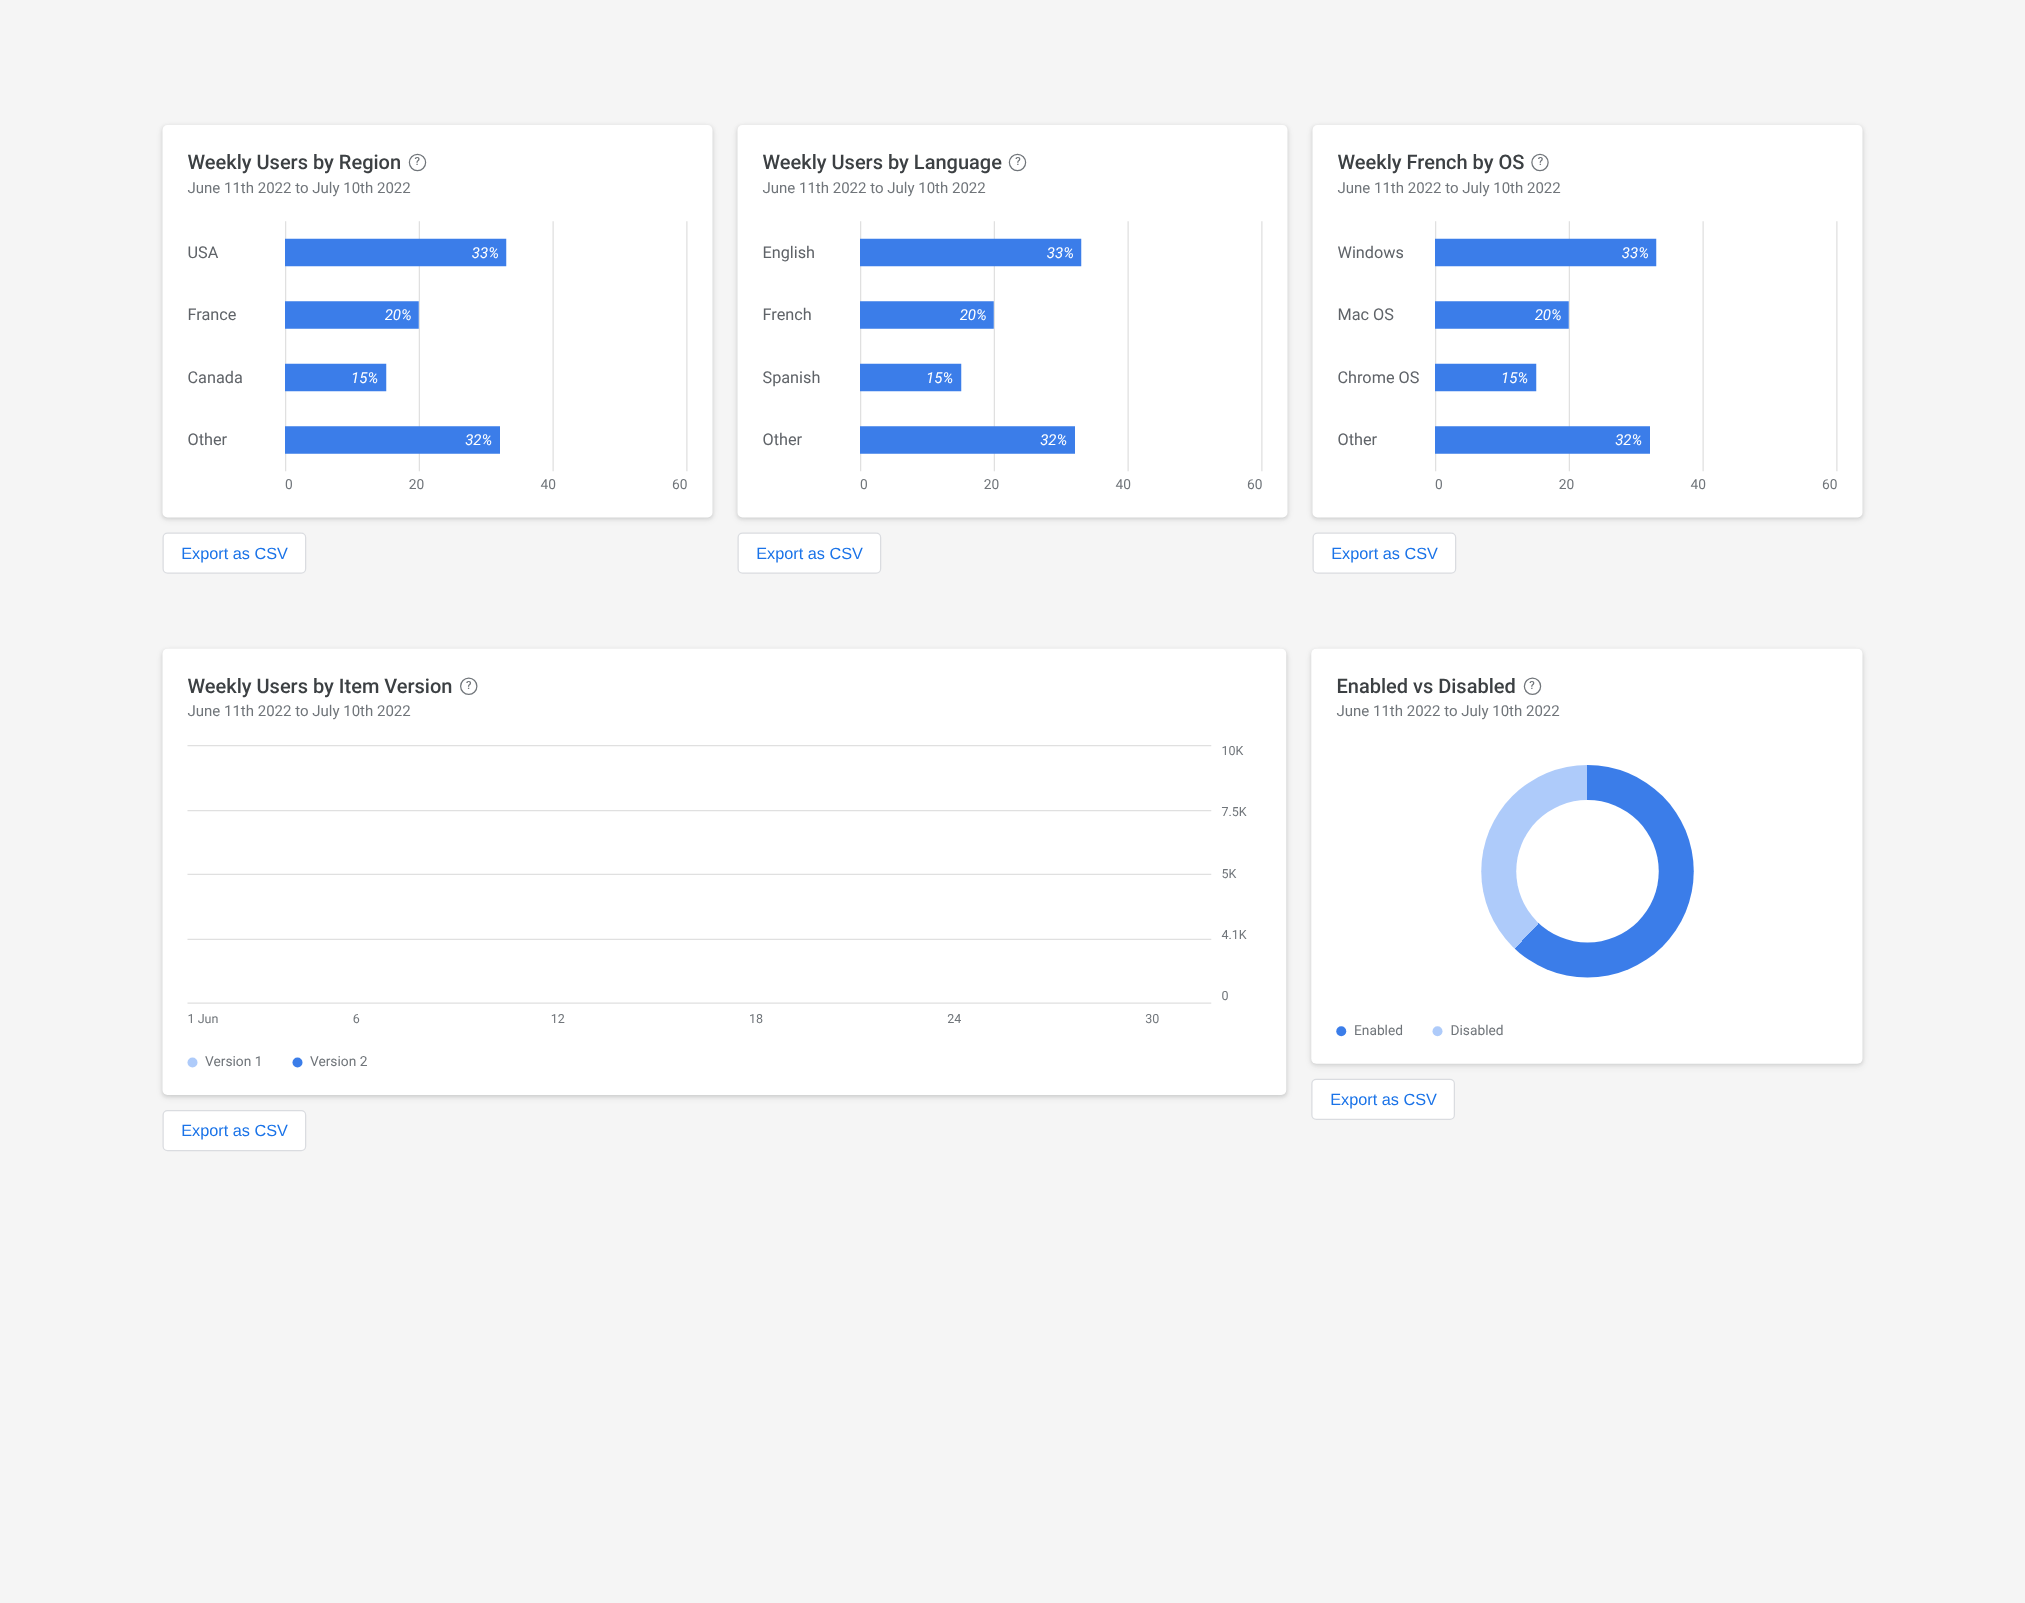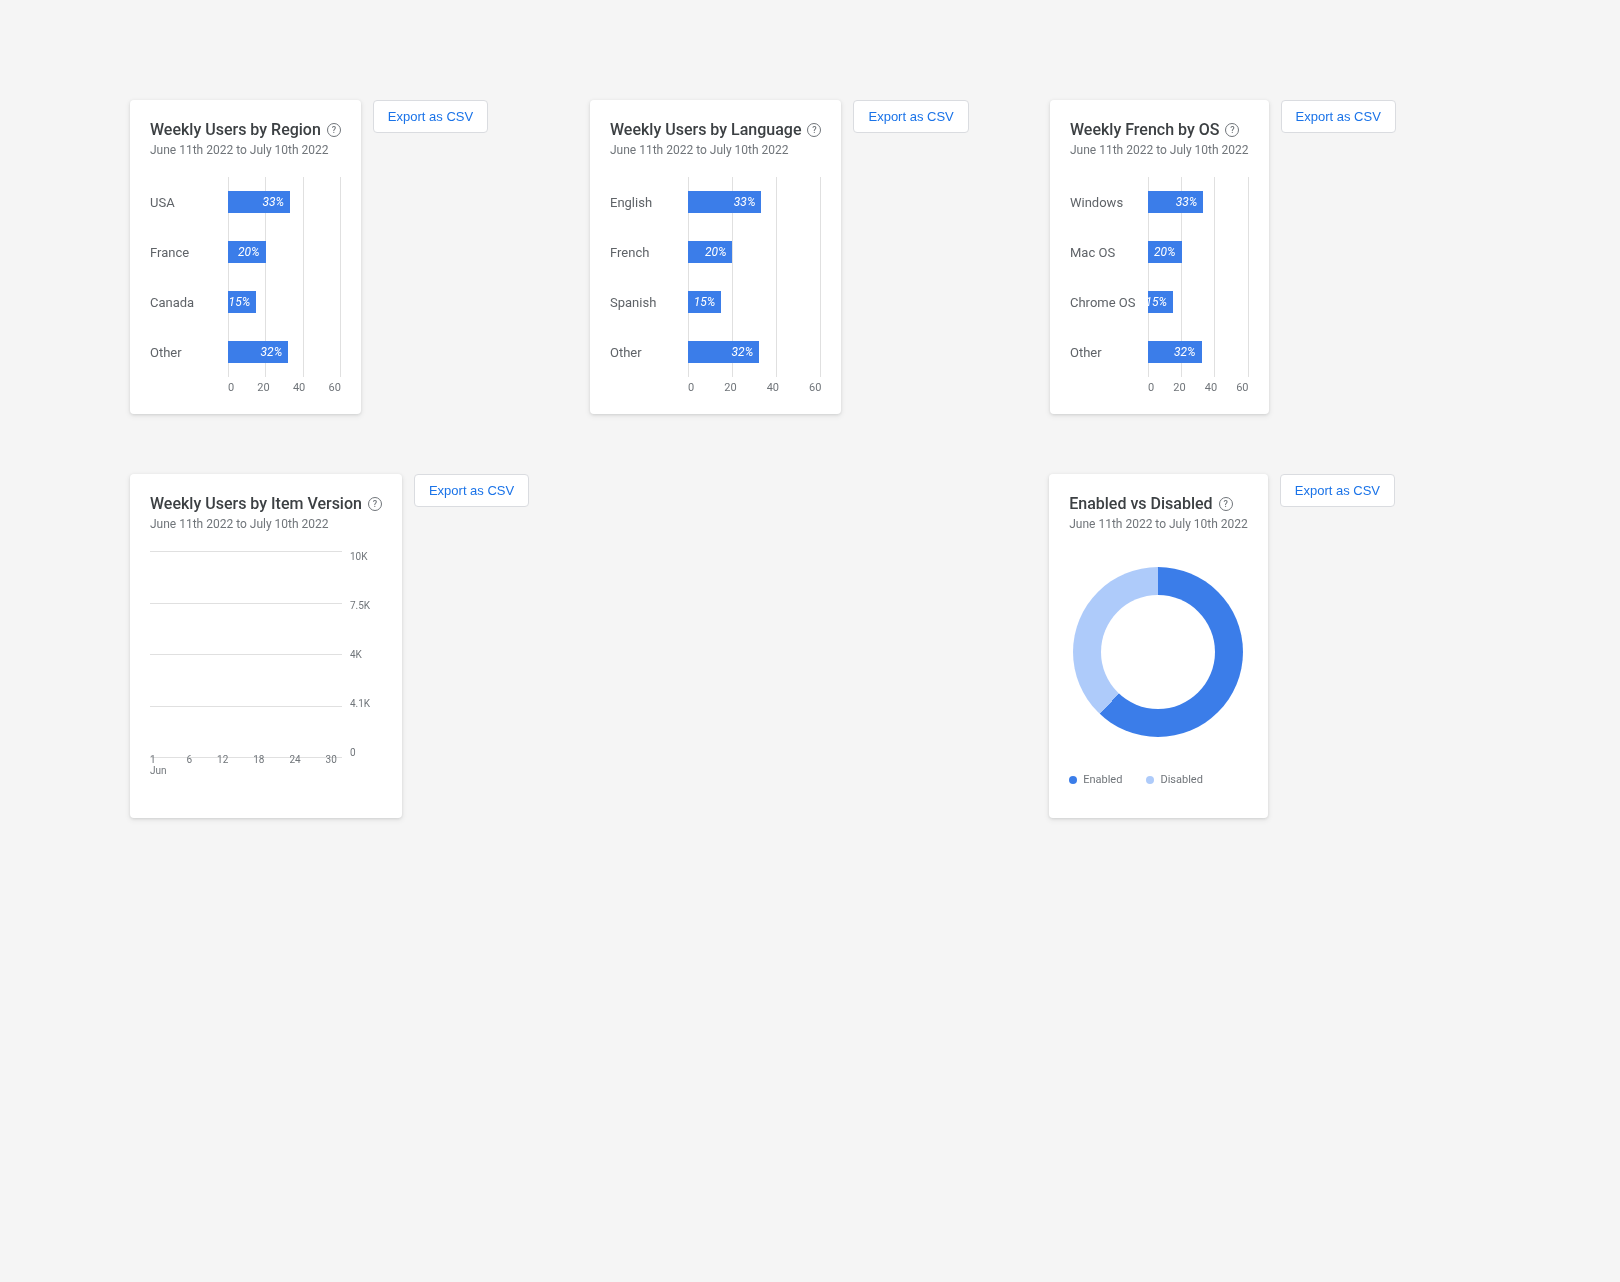--- a/index.html
+++ b/index.html
@@ -12,21 +12,21 @@
     display: flex;
     flex-direction: column;
     gap: 60px;
   }
   .row {
     display: flex;
     gap: 20px;
   }
   .col {
     display: flex;
-    flex-direction: row;
+    flex-direction: column;
     gap: 12px;
   }
   .col-third { flex: 1; }
   .col-twothird { flex: 2.04; }
   .card {
     background: #fff;
     border-radius: 4px;
     box-shadow: 0 1px 3px rgba(60,64,67,.15), 0 2px 6px rgba(60,64,67,.08);
     padding: 20px;
   }
@@ -485,21 +485,21 @@
                 <div class="sbar-seg-v1" style="height: 6%;"></div>
               </div>
               <div class="sbar">
                 <div class="sbar-seg-v2" style="height: 66%;"></div>
                 <div class="sbar-seg-v1" style="height: 6%;"></div>
               </div>
             </div>
           <div class="stacked-yaxis" id="version-yaxis">
               <span>10K</span>
               <span>7.5K</span>
-              <span>4K</span>
+              <span>5K</span>
               <span>4.1K</span>
               <span>0</span>
             </div>
           <div class="stacked-xaxis" id="version-xaxis">
               <span>1 Jun</span>
               <span></span>
               <span></span>
               <span></span>
               <span></span>
               <span>6</span>
@@ -522,20 +522,30 @@
               <span></span>
               <span>24</span>
               <span></span>
               <span></span>
               <span></span>
               <span></span>
               <span></span>
               <span>30</span>
               <span></span>
             </div>
+        </div>
+        <div class="legend">
+          <div class="legend-item">
+            <span class="legend-dot" style="background:#aecbfa"></span>
+            <span>Version 1</span>
+          </div>
+          <div class="legend-item">
+            <span class="legend-dot" style="background:#3b7de9"></span>
+            <span>Version 2</span>
+          </div>
         </div>
       </div>
       <button class="export-btn">Export as CSV</button>
     </div>
 
     <div class="col col-third">
       <div class="card">
         <div class="card-title">
           <span>Enabled vs Disabled</span>
           <span class="help-icon">?</span>

